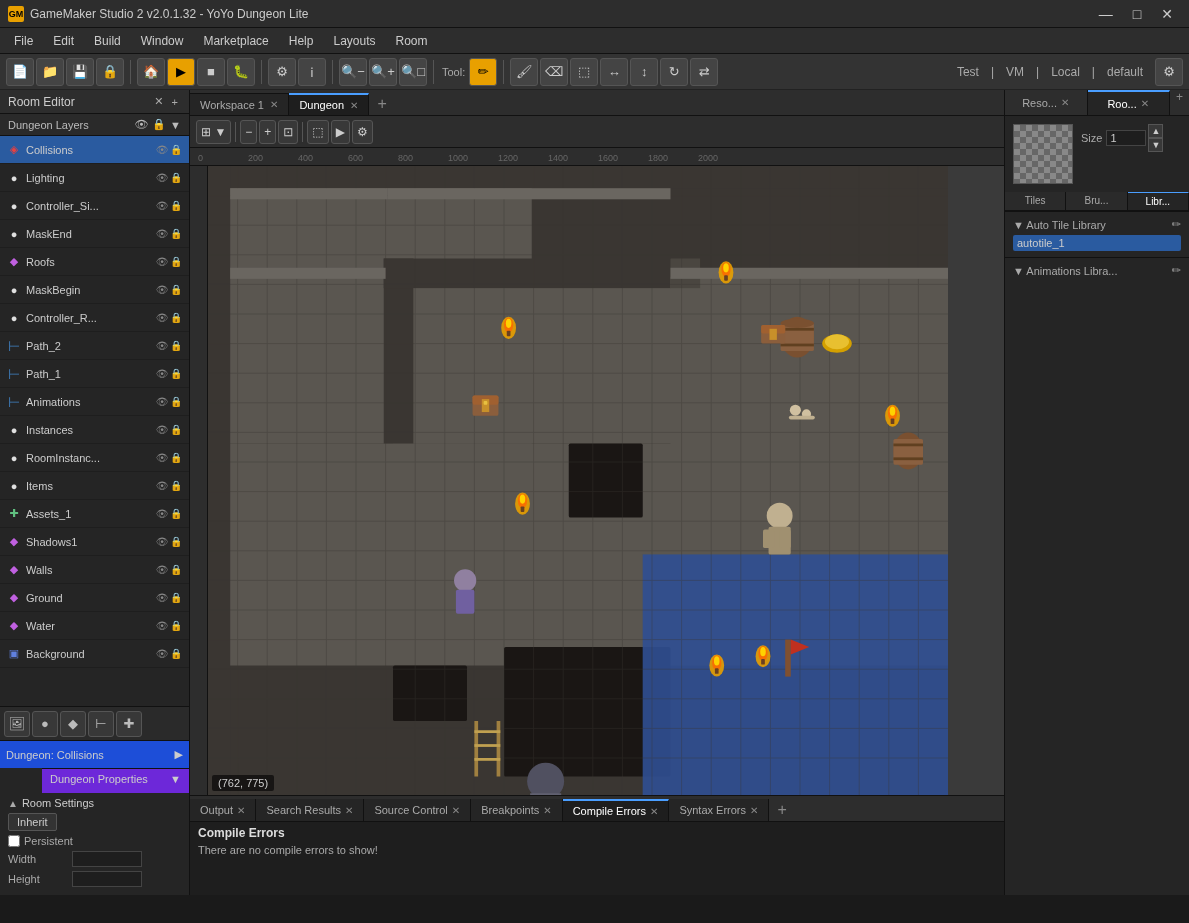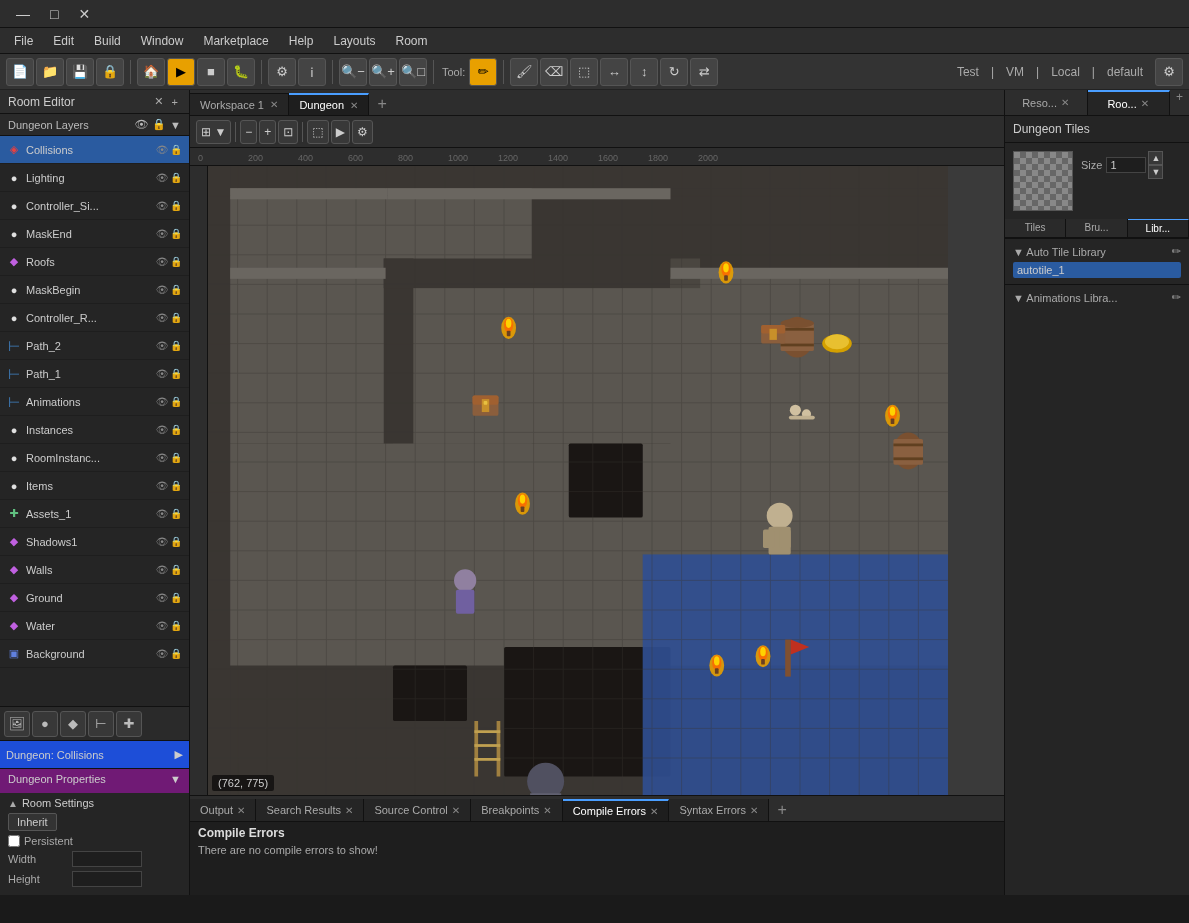--- a/index.html
+++ b/index.html
@@ -59,21 +59,21 @@
     .type-background { color: #6080e0; }
 
     
     #layer-bottom-tools { height: 34px; background: #2a2a2a; display: flex; align-items: center; padding: 0 4px; gap: 2px; border-top: 1px solid #111; }
     .lb-btn { width: 26px; height: 26px; background: #383838; border: 1px solid #555; border-radius: 3px; cursor: pointer; display: flex; align-items: center; justify-content: center; color: #bbb; font-size: 13px; }
 
     
     #layer-selector { height: 28px; background: #1d4ed8; display: flex; align-items: center; padding: 0 6px; border-top: 1px solid #111; font-size: 11px; }
 
     
-    #dungeon-props { background: #701a75; border-top: 1px solid #111; padding: 4px 8px; font-size: 11px; }
+    #dungeon-props { background: #6d28d9; border-top: 1px solid #111; padding: 4px 8px; font-size: 11px; margin-left: 42px; }
     #dungeon-props-header { display: flex; align-items: center; justify-content: space-between; margin-bottom: 4px; }
     #room-settings { padding: 4px 8px; background: #252525; font-size: 11px; }
     .props-row { display: flex; align-items: center; margin-bottom: 4px; gap: 4px; }
     .props-row label { color: #aaa; min-width: 60px; }
     .props-row input[type=text] { background: #1e1e1e; border: 1px solid #444; color: #ccc; padding: 1px 4px; font-size: 11px; width: 70px; }
     .props-row input[type=checkbox] { width: 12px; height: 12px; }
     .inherit-btn { background: #333; border: 1px solid #555; color: #ccc; font-size: 11px; padding: 2px 8px; cursor: pointer; border-radius: 2px; }
     .section-arrow { color: #aaa; font-size: 10px; margin-right: 4px; }
 
     
@@ -143,20 +143,24 @@
     
     #ruler-h { height: 18px; background: #2d2d2d; border-bottom: 1px solid #111; display: flex; align-items: center; padding: 0 4px; overflow: hidden; position: relative; }
     .canvas-with-rulers { display: flex; flex-direction: column; flex: 1; overflow: hidden; }
     .canvas-main { display: flex; flex: 1; overflow: hidden; }
     .canvas-viewport { flex: 1; position: relative; overflow: hidden; background: #3a3a3a; }
   </style>
 </head>
 <body>
 
 <div id="titlebar">
+  <div id="titlebar-left">
+    <div class="app-icon">GM</div>
+    <span>GameMaker Studio 2  v2.0.1.32 - YoYo Dungeon Lite</span>
+  </div>
   <div id="titlebar-controls">
     <button>—</button>
     <button>□</button>
     <button class="close-btn">✕</button>
   </div>
 </div>
 
 <div id="menubar">
   <span class="menu-item">File</span>
   <span class="menu-item">Edit</span>
@@ -707,21 +711,20 @@
         <span class="right-tab-close">✕</span>
       </div>
       <div class="right-tab active">
         <span>Roo...</span>
         <span class="right-tab-close">✕</span>
       </div>
       <span class="right-tab-add">+</span>
     </div>
 
     <div id="right-content">
-      <div id="dungeon-tiles-header">Dungeon Tiles</div>
 
       <div id="tile-preview">
         <div style="display:flex;gap:8px;align-items:flex-start;">
           <div id="tile-preview-box"></div>
           <div style="display:flex;flex-direction:row;gap:4px;">
             <div class="size-control">
               <span>Size</span>
             </div>
             <div style="display:flex;align-items:center;gap:2px;">
               <input type="text" class="size-input" value="1" style="">

